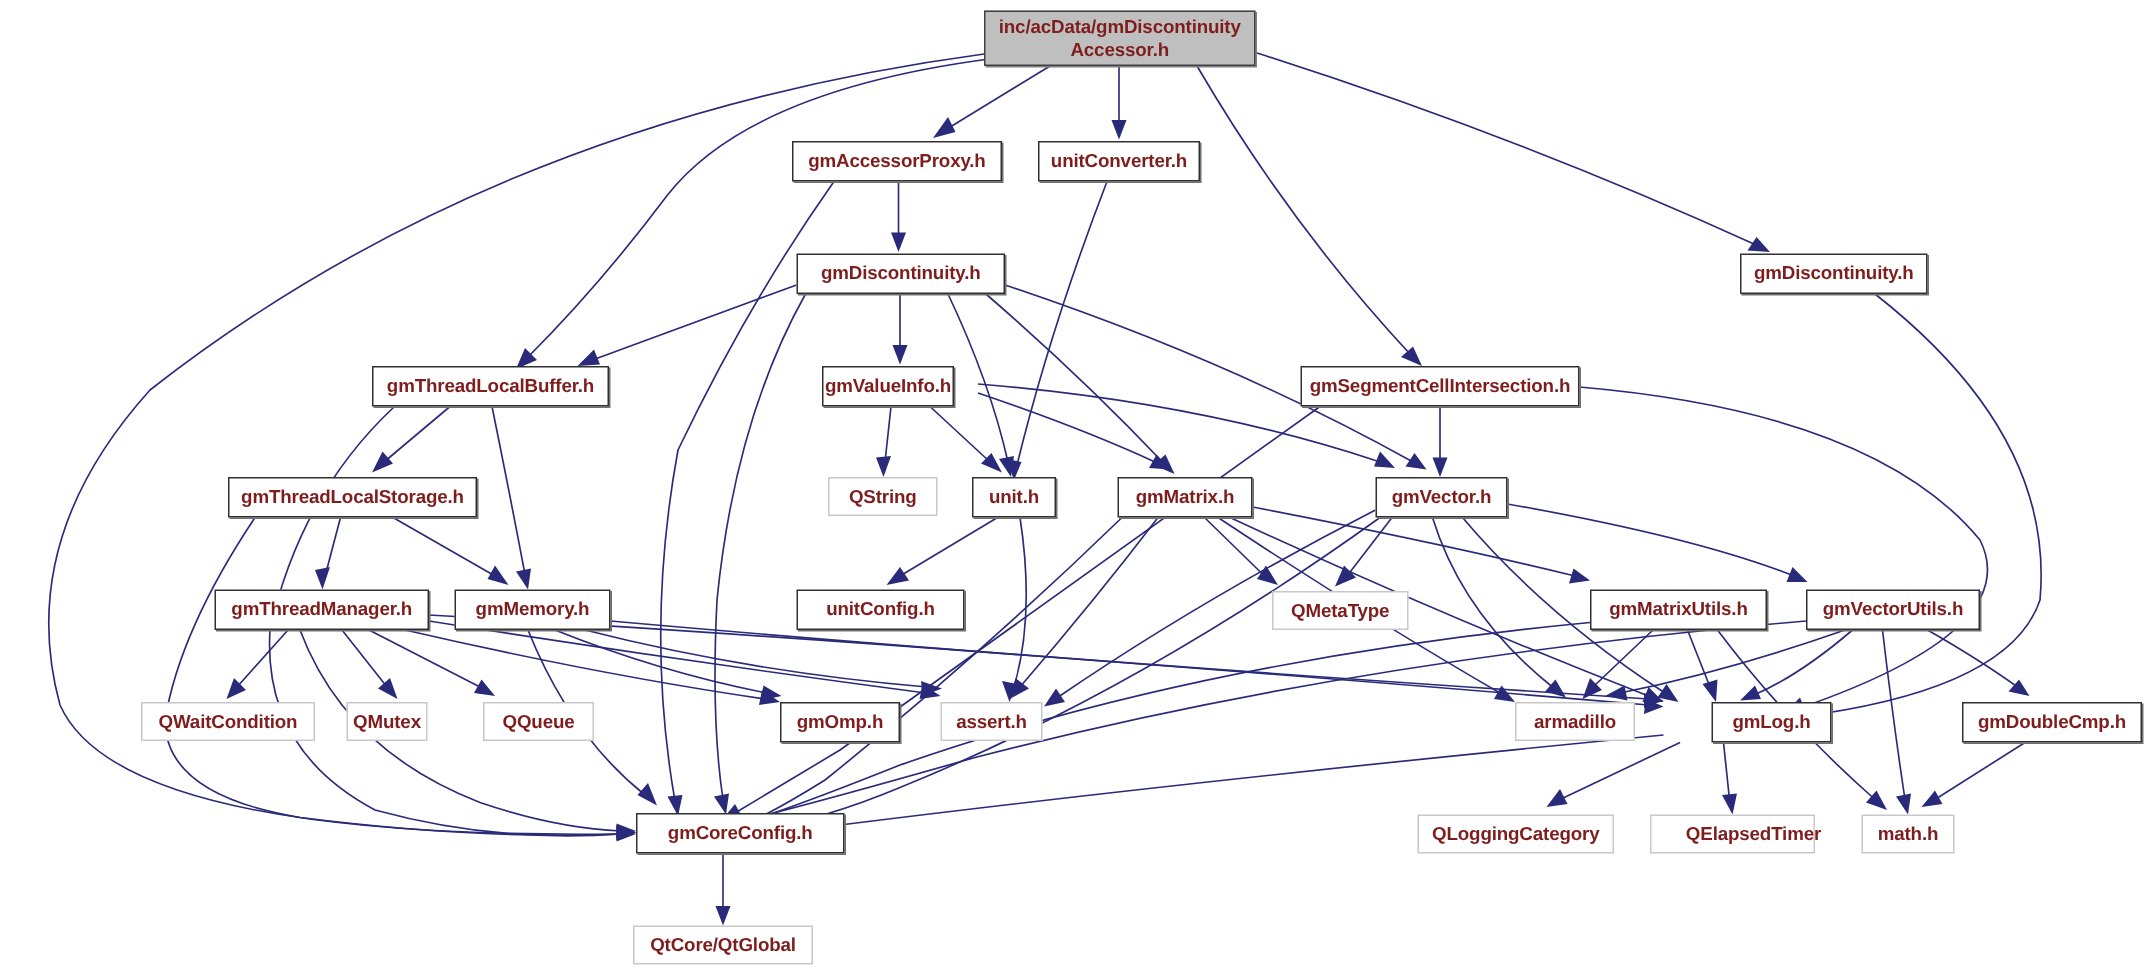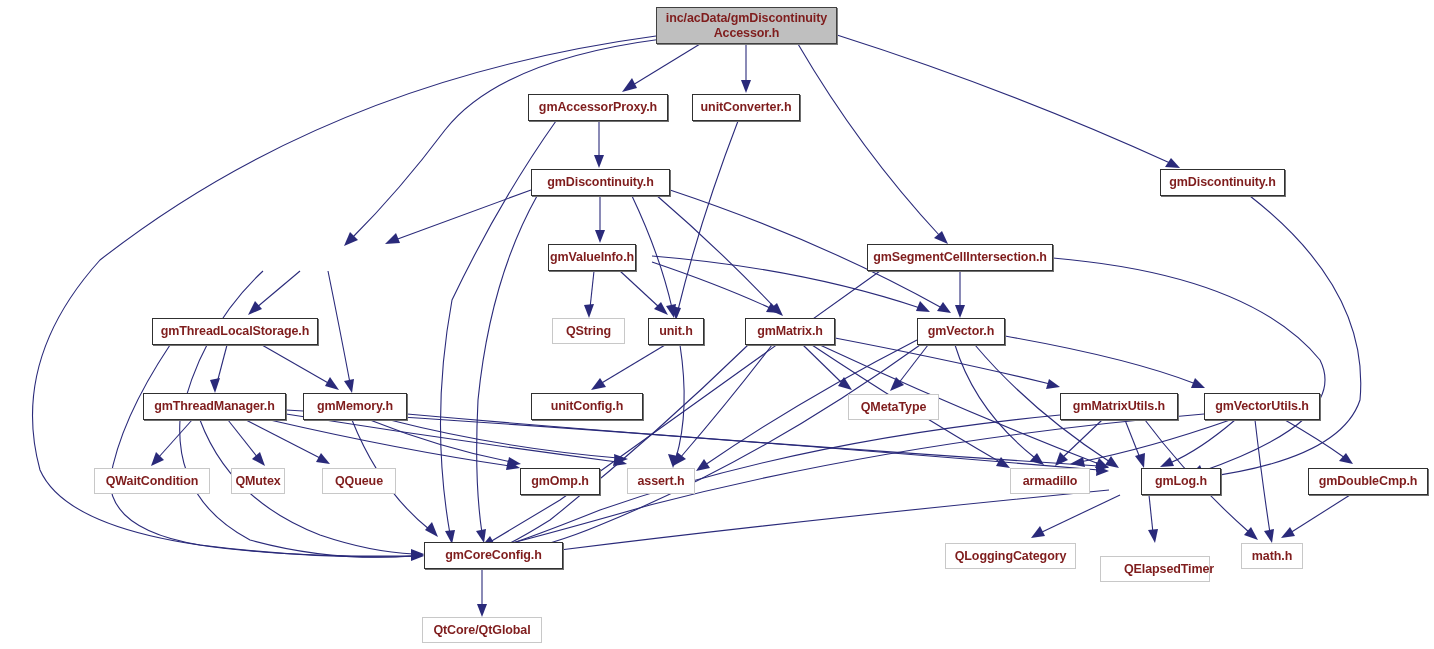--- a/index.html
+++ b/index.html
@@ -370,20 +370,21 @@
 Accessor.h</div>
 
   <div class="node-box kind-internal" style="left:528px; top:94px; width:140px; height:27px;">gmAccessorProxy.h</div>
 
   <div class="node-box kind-internal" style="left:692px; top:94px; width:108px; height:27px;">unitConverter.h</div>
 
   <div class="node-box kind-internal" style="left:1160px; top:169px; width:125px; height:27px;">gmDiscontinuity.h</div>
 
   <div class="node-box kind-internal" style="left:531px; top:169px; width:139px; height:27px;">gmDiscontinuity.h</div>
 
+  <div class="node-box kind-internal" style="left:248px; top:244px; width:158px; height:27px;">gmThreadLocalBuffer.h</div>
 
   <div class="node-box kind-internal" style="left:548px; top:244px; width:88px; height:27px;">gmValueInfo.h</div>
 
   <div class="node-box kind-internal" style="left:867px; top:244px; width:186px; height:27px;">gmSegmentCellIntersection.h</div>
 
   <div class="node-box kind-internal" style="left:152px; top:318px; width:166px; height:27px;">gmThreadLocalStorage.h</div>
 
   <div class="node-box kind-external" style="left:552px; top:318px; width:73px; height:26px;">QString</div>
 
   <div class="node-box kind-internal" style="left:648px; top:318px; width:56px; height:27px;">unit.h</div>
@@ -417,18 +418,18 @@
   <div class="node-box kind-external" style="left:1010px; top:468px; width:80px; height:26px;">armadillo</div>
 
   <div class="node-box kind-internal" style="left:1109px; top:468px; width:80px; height:27px;margin-left:32px;">gmLog.h</div>
 
   <div class="node-box kind-internal" style="left:1308px; top:468px; width:120px; height:27px;">gmDoubleCmp.h</div>
 
   <div class="node-box kind-internal" style="left:424px; top:542px; width:139px; height:27px;">gmCoreConfig.h</div>
 
   <div class="node-box kind-external" style="left:945px; top:543px; width:131px; height:26px;">QLoggingCategory</div>
 
-  <div class="node-box kind-external" style="left:1100px; top:556px; width:110px; height:26px;padding-left:28px;">QElapsedTimer</div>
+  <div class="node-box kind-external" style="left:1100px; top:543px; width:110px; height:26px;padding-left:28px;">QElapsedTimer</div>
 
   <div class="node-box kind-external" style="left:1241px; top:543px; width:62px; height:26px;">math.h</div>
 
   <div class="node-box kind-external" style="left:422px; top:617px; width:120px; height:26px;">QtCore/QtGlobal</div>
 </div>
 
 </body></html>

